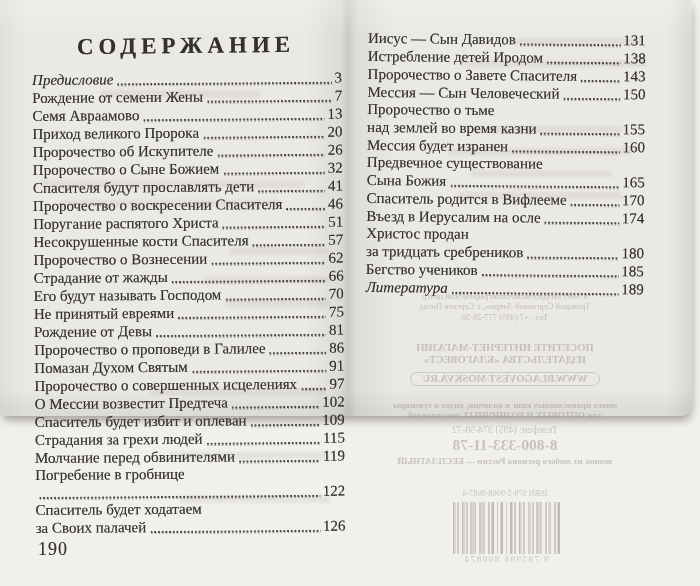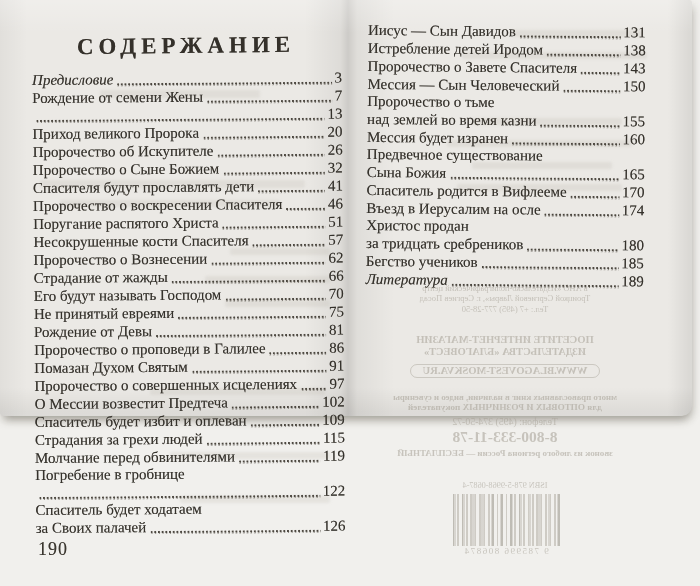--- a/index.html
+++ b/index.html
@@ -16,21 +16,21 @@
       linear-gradient(90deg, rgba(0,0,0,0.045) 0%, rgba(0,0,0,0) 4%),
       linear-gradient(90deg, rgba(0,0,0,0) 44%, rgba(0,0,0,0.06) 49.2%, rgba(0,0,0,0.13) 50.3%, rgba(0,0,0,0.05) 51.6%, rgba(0,0,0,0) 57%),
       linear-gradient(90deg, rgba(0,0,0,0) 96.5%, rgba(0,0,0,0.07) 99.6%),
       linear-gradient(180deg, rgba(0,0,0,0) 93%, rgba(0,0,0,0.06) 99%),
       #ebe9e5;
     border-radius:0 3px 10px 4px;
     box-shadow:0 7px 10px -3px rgba(70,63,50,0.35), 3px 4px 8px -2px rgba(70,63,50,0.2);
   }
   .page{position:absolute;top:0;height:570px;}
   .page.left{left:0;width:348px;}
-  .page.right{left:352px;width:340px;}
+  .page.right{left:352px;width:340px;margin-top:8px;}
 
   
   .toc-title{
     position:absolute;left:32px;top:33px;width:308px;
     text-align:center;font-size:23px;font-weight:bold;letter-spacing:5px;
     color:#34302a;transform:rotate(-0.6deg);
     text-shadow:0 0 0.5px rgba(40,36,30,0.55);
   }
   .toc{position:absolute;font-size:15px;color:#35322c;}
   .toc-left{left:32px;top:71px;width:310px;transform:rotate(-0.45deg);transform-origin:0 0;}
@@ -98,20 +98,21 @@
           <span class="t it">Предисловие</span>
           <span class="leader"></span>
           <span class="num">3</span>
         </div>
         <div class="toc-row">
           <span class="t">Рождение от семени Жены</span>
           <span class="leader"></span>
           <span class="num">7</span>
         </div>
         <div class="toc-row">
+          <span class="t">Семя Авраамово</span>
           <span class="leader"></span>
           <span class="num">13</span>
         </div>
         <div class="toc-row">
           <span class="t">Приход великого Пророка</span>
           <span class="leader"></span>
           <span class="num">20</span>
         </div>
         <div class="toc-row">
           <span class="t">Пророчество об Искупителе</span>

